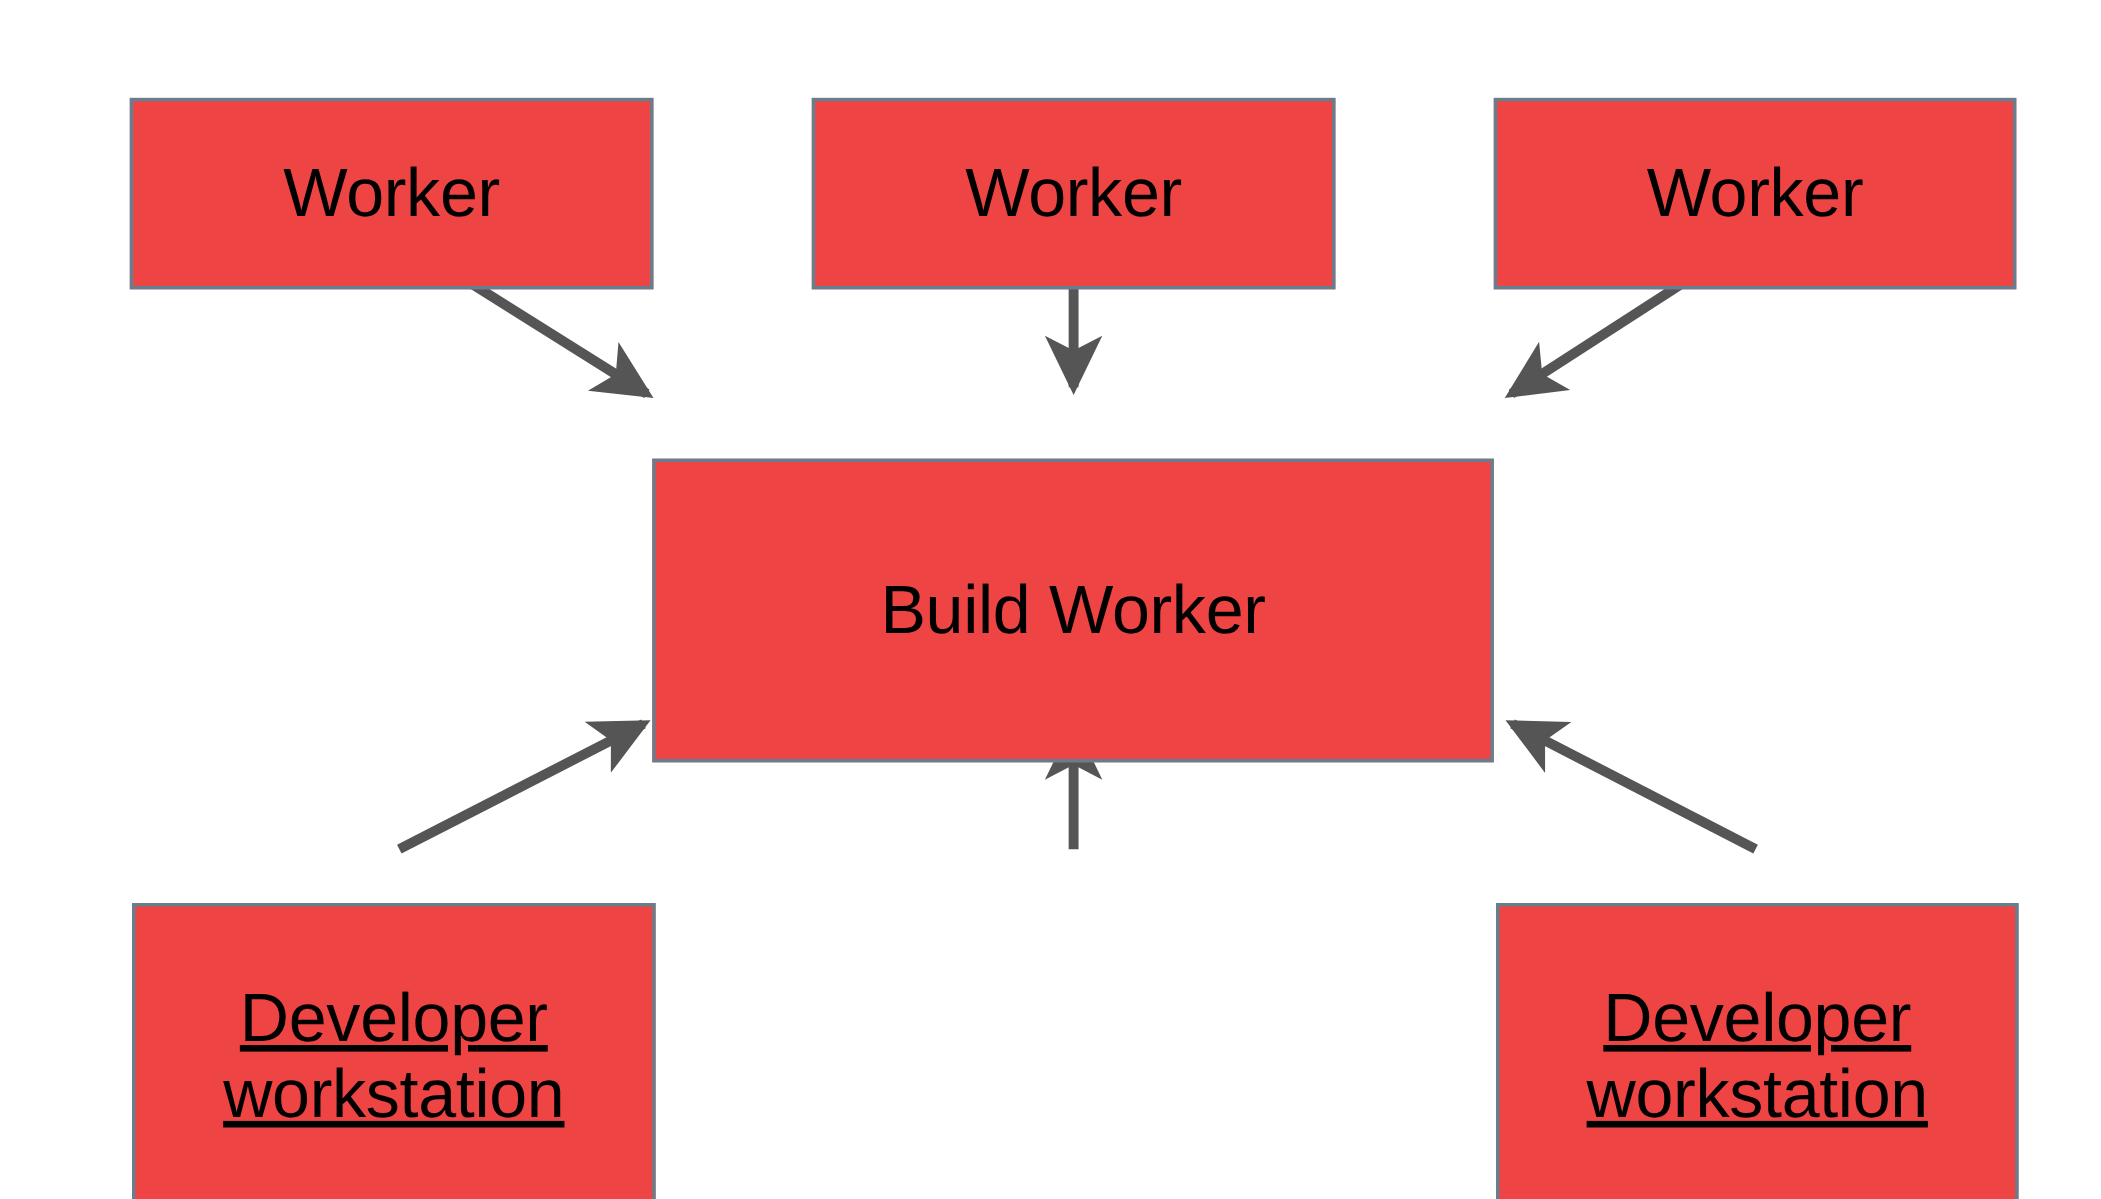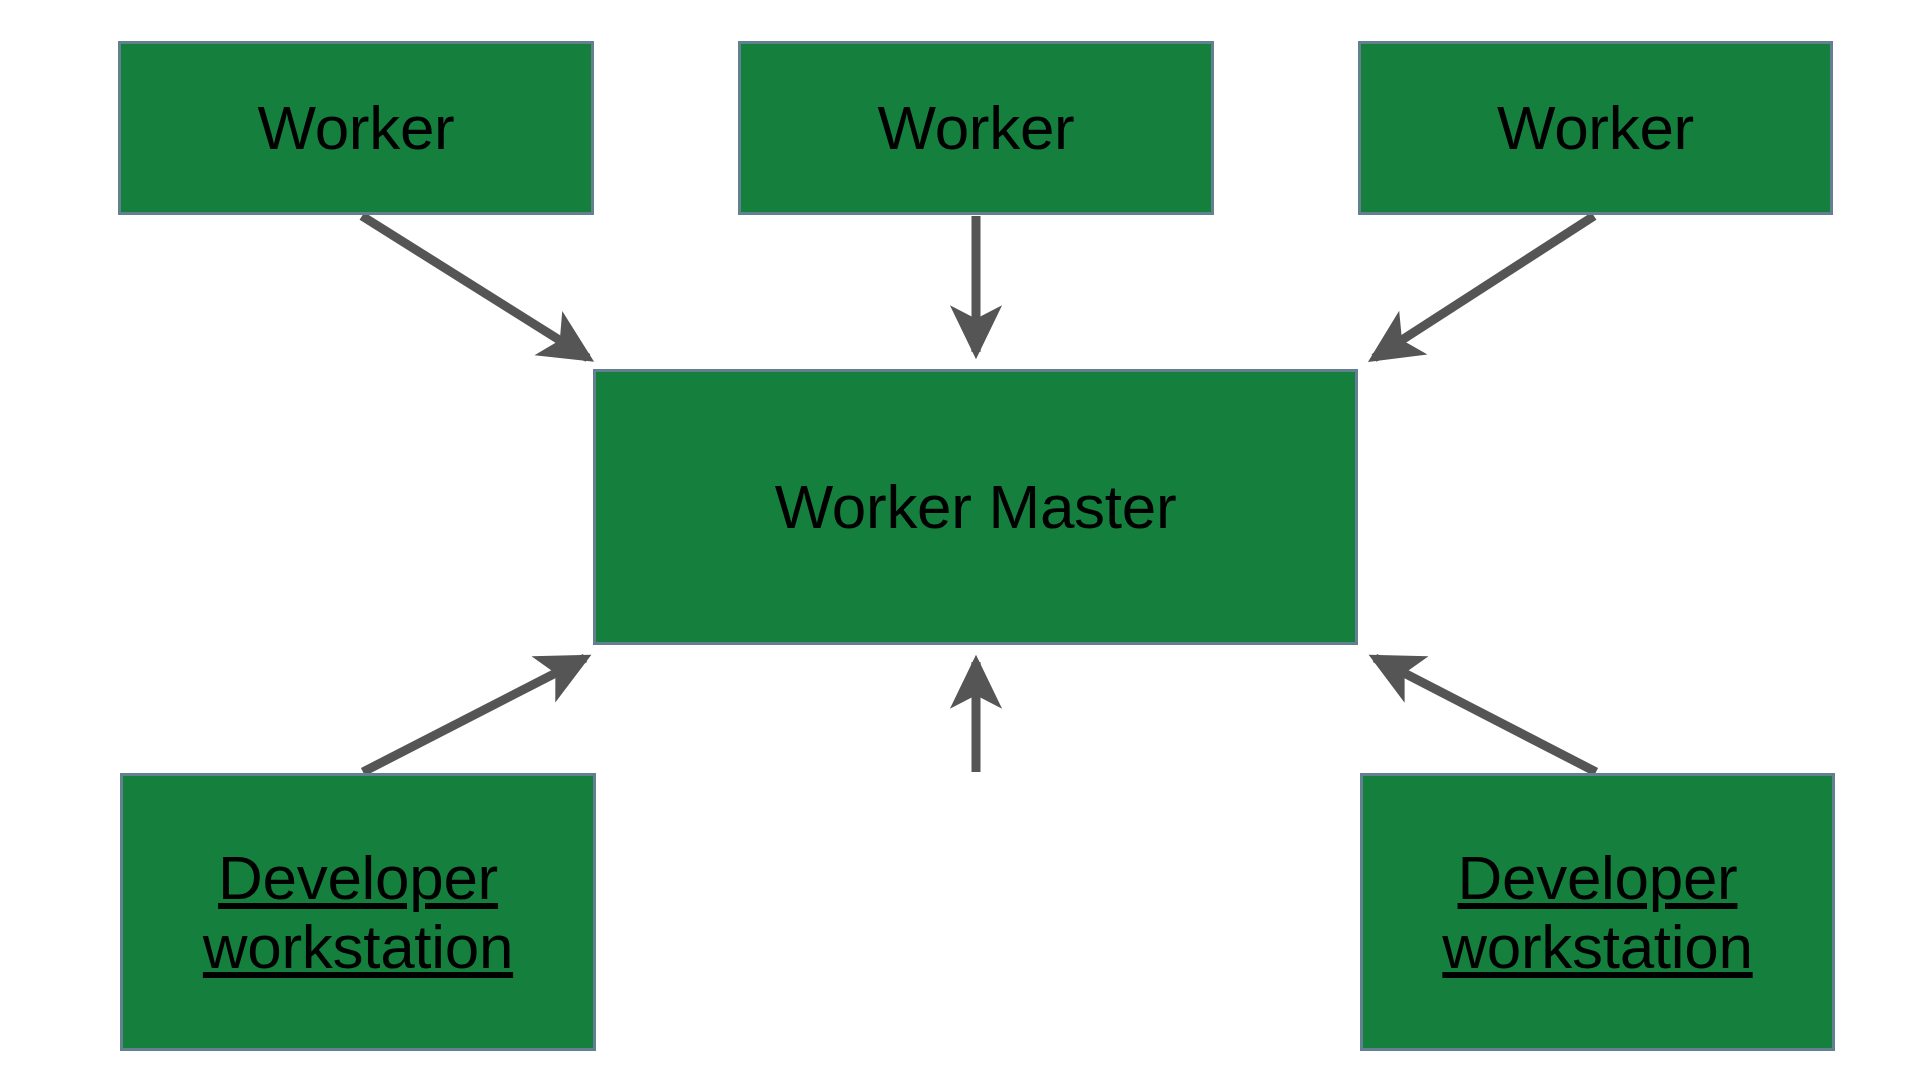--- a/index.html
+++ b/index.html
@@ -23,26 +23,27 @@
     position: absolute;
     left: 0;
     top: 0;
     width: 1910px;
     height: 1090px;
     pointer-events: none;
   }
   .node {
     position: absolute;
     box-sizing: border-box;
-    background: #15803d;
+    background: #ef4444;
     border: 3px solid #62808f;
     display: flex;
     align-items: center;
     justify-content: center;
     text-align: center;
+    margin-top: 48px;
   }
   .node-label {
     color: #000000;
     font-family: "Liberation Sans", sans-serif;
     font-weight: 400;
     line-height: 1.12;
     letter-spacing: -0.3px;
     white-space: pre-line;
   }
   .node-worker .node-label { font-size: 62px; }
@@ -104,21 +105,21 @@
 
   <div class="node node-worker" id="node-worker-2">
     <span class="node-label">Worker</span>
   </div>
 
   <div class="node node-worker" id="node-worker-3">
     <span class="node-label">Worker</span>
   </div>
 
   <div class="node node-master" id="node-build-master">
-    <span class="node-label">Worker Master</span>
+    <span class="node-label">Build Worker</span>
   </div>
 
   <div class="node node-dev" id="node-dev-left">
     <span class="node-label">Developer
 workstation</span>
   </div>
 
 
   <div class="node node-dev" id="node-dev-right">
     <span class="node-label">Developer

